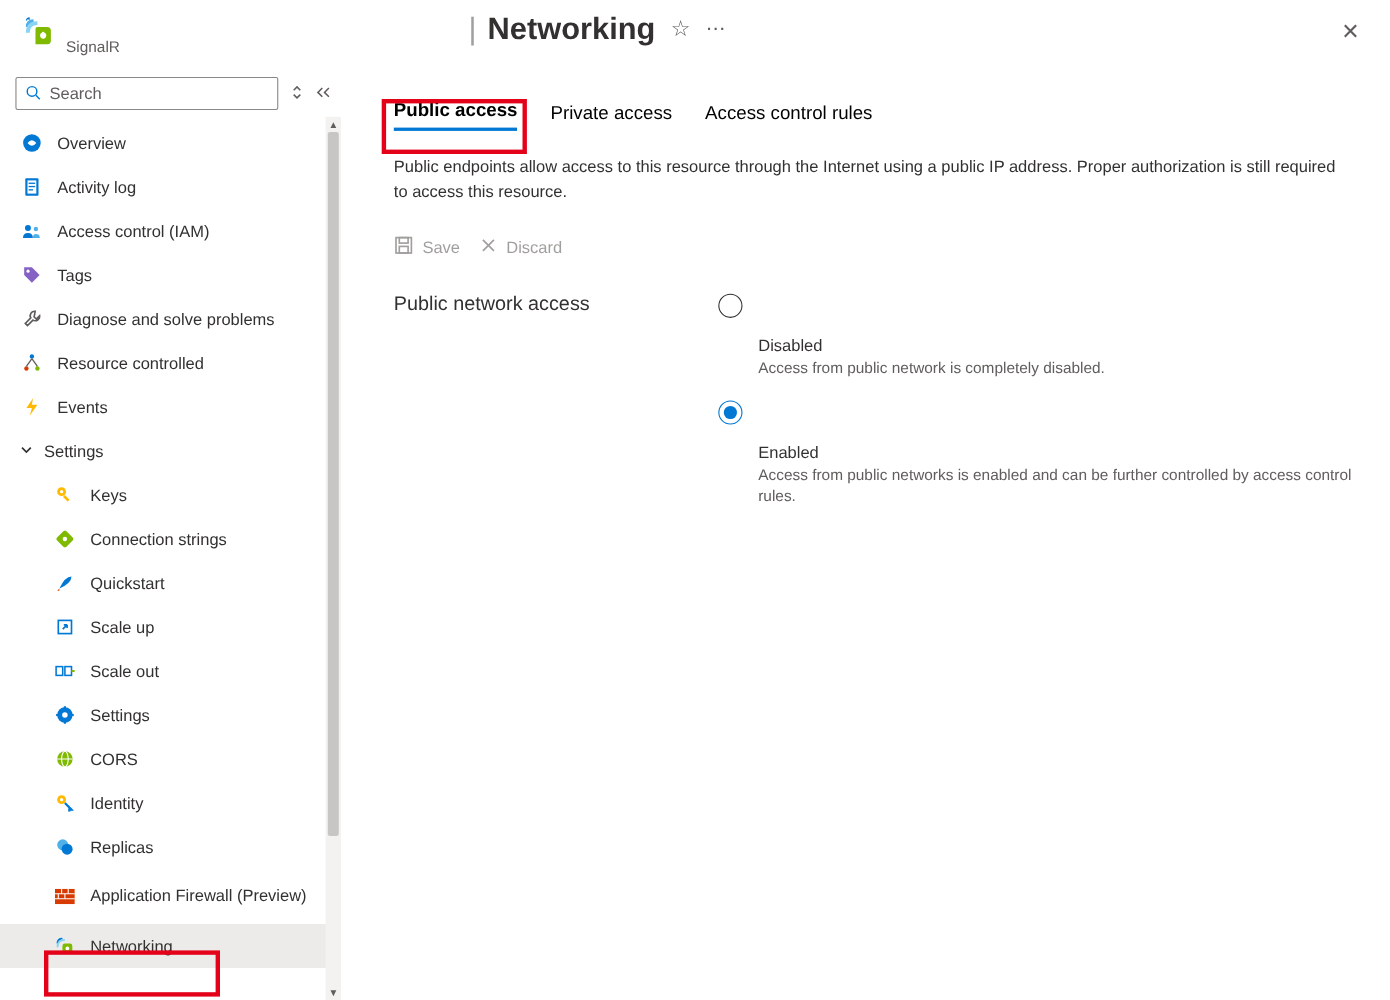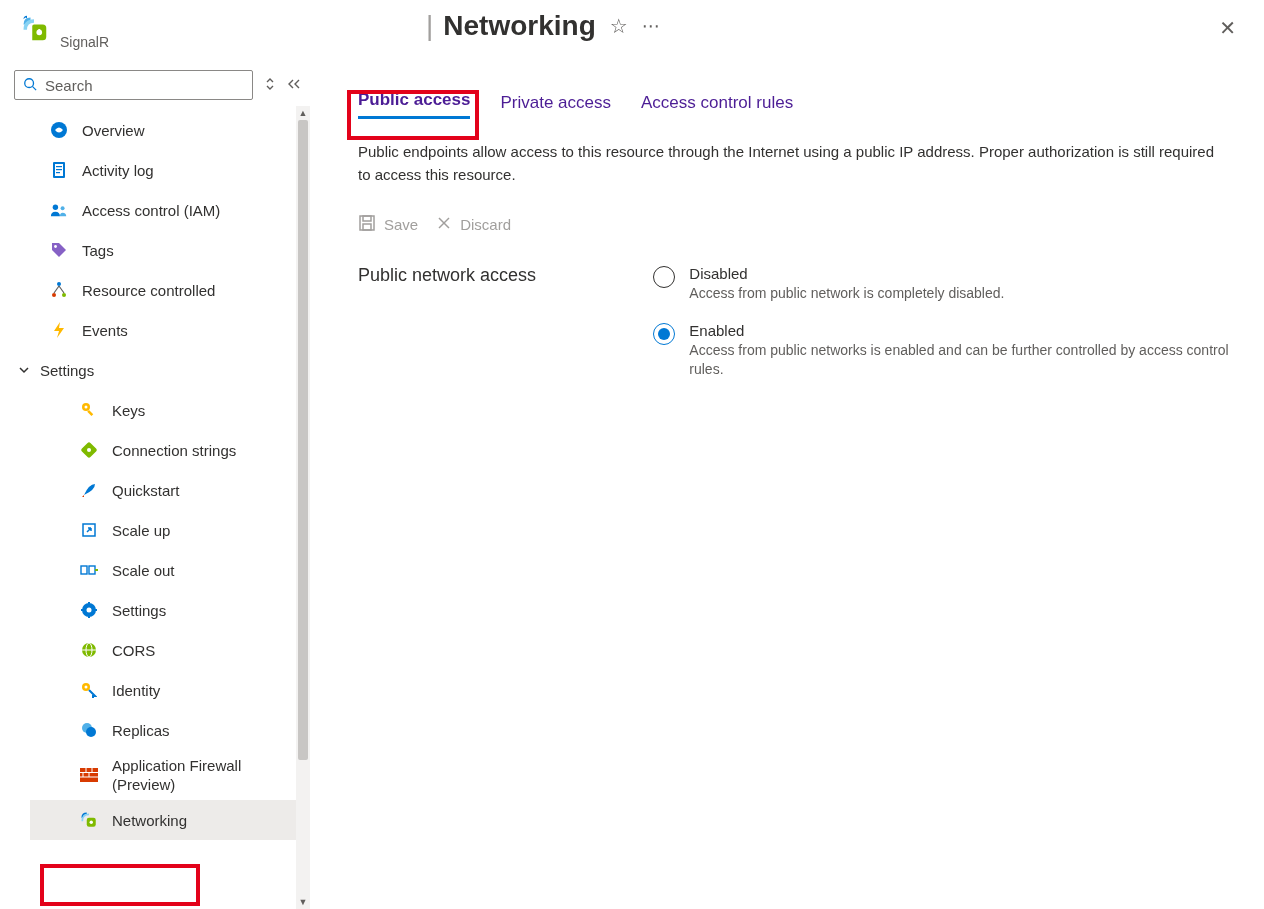--- a/index.html
+++ b/index.html
@@ -63,21 +63,20 @@
   }
   .nav-list { padding-top: 4px; }
   .nav-item, .nav-subitem {
     display: flex;
     align-items: center;
     gap: 14px;
     padding: 0 12px 0 20px;
     height: 40px;
     font-size: 15px;
     cursor: pointer;
-    margin-left: 30px;
   }
   .nav-subitem { padding-left: 50px; }
   .nav-subitem.selected { background: #edebe9; }
   .nav-group {
     display: flex; align-items: center; gap: 10px; height: 40px; padding-left: 18px;
     font-size: 15px; cursor: pointer;
   }
   .nav-icon { width: 18px; height: 18px; display: inline-flex; align-items: center; justify-content: center; }
   .updown-icon { color: #605e5c; font-size: 12px; padding: 0 4px; }
   .collapse-dbl { color: #605e5c; font-size: 13px; margin-left: auto; margin-right: 6px; }
@@ -115,21 +114,21 @@
   .title-pipe { color:#a19f9d; font-weight:400; }
   .star-icon { font-size: 20px; color:#605e5c; margin-left: 14px; }
   .more-icon { font-size: 18px; color:#605e5c; margin-left: 14px; letter-spacing:1px;}
   .close-x { position: absolute; top: 16px; right: 28px; font-size: 20px; color:#605e5c; cursor:pointer;}
   .content { margin-left: 48px; margin-top: 48px; }
   .tabs { display:flex; gap:30px; align-items:flex-end; }
   .tab {
     font-size: 17px;
     padding-bottom: 6px;
     cursor:pointer;
-    color:#4c1d95;
+    color:#000000;
   }
   .tab.active {
     font-weight:600;
     border-bottom: 3px solid #0078d4;
   }
   .desc {
     margin-top: 22px;
     font-size: 15px;
     color: #323130;
     max-width: 870px;
@@ -142,21 +141,21 @@
   .radio-col { display:flex; flex-direction:column; gap:18px; }
   .radio-item { display:flex; gap:14px; align-items:flex-start; }
   .radio-outer {
     width:22px; height:22px; border:1.5px solid #323130; border-radius:50%;
     display:flex; align-items:center; justify-content:center; flex-shrink:0;
     margin-top:1px;
   }
   .radio-outer.checked { border-color:#0078d4; }
   .radio-inner { width:12px; height:12px; background:#0078d4; border-radius:50%; display:none;}
   .radio-outer.checked .radio-inner{display:block;}
-  .radio-text-title { font-size:15px; }
+  .radio-text-title { font-size:15px;margin-top:40px; }
   .radio-text-desc { font-size:14px; color:#605e5c; margin-top:2px; max-width: 560px; line-height:1.4;}
 </style>
 </head>
 <body>
 
 <div class="app">
 
   <div class="sidebar">
     <div class="brand-row">
       <span class="brand-icon">
@@ -231,20 +230,28 @@
           <span>Access control (IAM)</span>
         </div>
         <div class="nav-item">
           <span class="nav-icon">
             <svg width="18" height="18" viewBox="0 0 18 18">
                 <path d="M2 2 L9 2 L16 9 L9 16 L2 9 Z" fill="#8661c5"></path>
                 <circle cx="5.5" cy="5.5" r="1.4" fill="#fff"></circle>
               </svg>
           </span>
           <span>Tags</span>
+        </div>
+        <div class="nav-item">
+          <span class="nav-icon">
+            <svg width="18" height="18" viewBox="0 0 18 18" fill="none" stroke="#605e5c" stroke-width="1.5">
+                <path d="M12 2 A4 4 0 0 0 8 8 L3 13 L5 15 L10 10 A4 4 0 0 0 16 6 L13 9 L11 7 Z"></path>
+              </svg>
+          </span>
+          <span>Diagnose and solve problems</span>
         </div>
         <div class="nav-item">
           <span class="nav-icon">
             <svg width="18" height="18" viewBox="0 0 18 18">
                 <circle cx="9" cy="3" r="2" fill="#0078d4"></circle>
                 <circle cx="4" cy="14" r="2" fill="#d83b01"></circle>
                 <circle cx="14" cy="14" r="2" fill="#7fba00"></circle>
                 <line x1="9" y1="5" x2="4" y2="12" stroke="#605e5c" stroke-width="1.2"></line>
                 <line x1="9" y1="5" x2="14" y2="12" stroke="#605e5c" stroke-width="1.2"></line>
               </svg>

